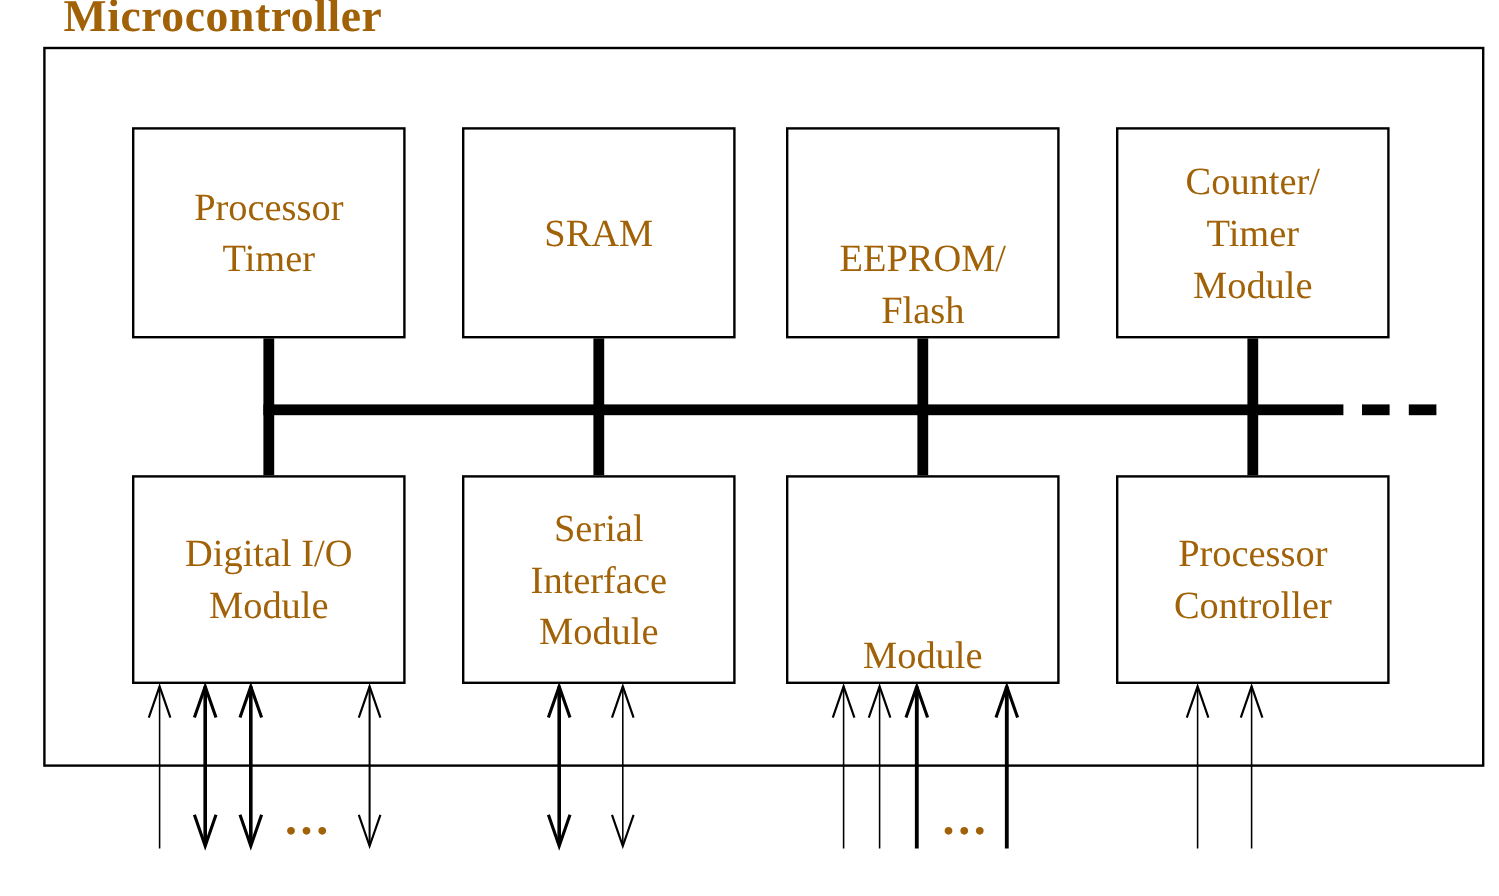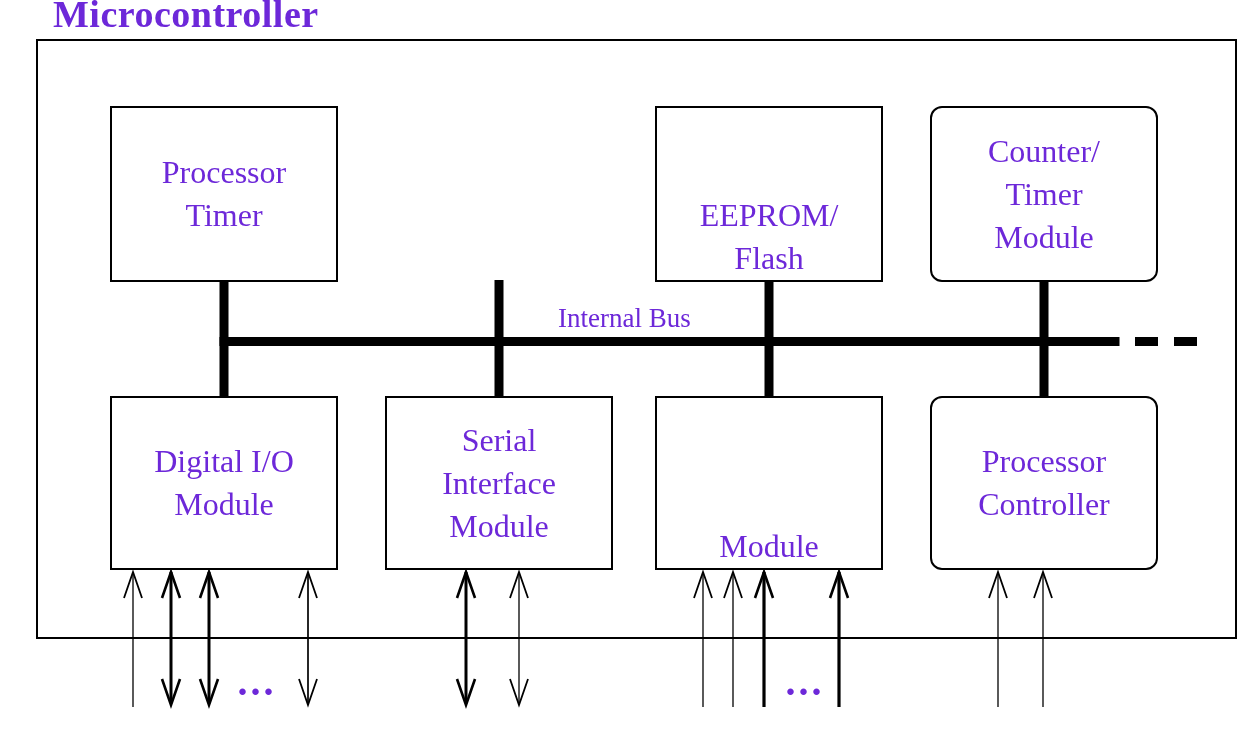--- a/index.html
+++ b/index.html
@@ -6,21 +6,21 @@
     margin: 0;
     padding: 0;
     background: #ffffff;
   }
   .canvas {
     position: relative;
     width: 1249px;
     height: 747px;
     background: #ffffff;
     font-family: "Liberation Serif", "DejaVu Serif", serif;
-    color: #6d28d9;
+    color: #a16207;
     overflow: hidden;
   }
   .diagram-title {
     position: absolute;
     left: 53px;
     top: -8px;
     font-size: 38px;
     font-weight: bold;
     letter-spacing: 0.5px;
     white-space: nowrap;
@@ -54,21 +54,21 @@
     justify-content: center;
     text-align: center;
     font-size: 32px;
     line-height: 43px;
   }
   .row-top { top: 106px; height: 176px; }
   .row-bottom { top: 396px; height: 174px; }
   .col-1 { left: 110px; text-align: center; }
   .col-2 { left: 385px; }
   .col-3 { left: 655px; justify-content: flex-end; }
-  .col-4 { left: 930px; border-radius: 12px; }
+  .col-4 { left: 930px; }
   .bus-label {
     position: absolute;
     left: 558px;
     top: 302px;
     font-size: 27px;
     line-height: 32px;
     white-space: nowrap;
   }
   .dots {
     position: absolute;
@@ -158,20 +158,23 @@
     <g stroke="#000000" fill="none">
       <line x1="1043" y1="572" x2="1043" y2="707" stroke-width="1.3"></line>
       <path d="M 1034 598 L 1043 572 L 1052 598" stroke-width="1.8"></path>
     </g>
   </svg>
 
   <div class="block row-top col-1">
     <span>Processor</span>
     <span>Timer</span>
   </div>
+  <div class="block row-top col-2">
+    <span>SRAM</span>
+  </div>
   <div class="block row-top col-3">
     <span>EEPROM/</span>
     <span>Flash</span>
   </div>
   <div class="block row-top col-4">
     <span>Counter/</span>
     <span>Timer</span>
     <span>Module</span>
   </div>
 
@@ -185,18 +188,17 @@
     <span>Module</span>
   </div>
   <div class="block row-bottom col-3">
     <span>Module</span>
   </div>
   <div class="block row-bottom col-4">
     <span>Processor</span>
     <span>Controller</span>
   </div>
 
-  <div class="bus-label">Internal Bus</div>
 
   <div class="dots dots-digital">...</div>
   <div class="dots dots-analog">...</div>
 
 </div>
 
 </body></html>

